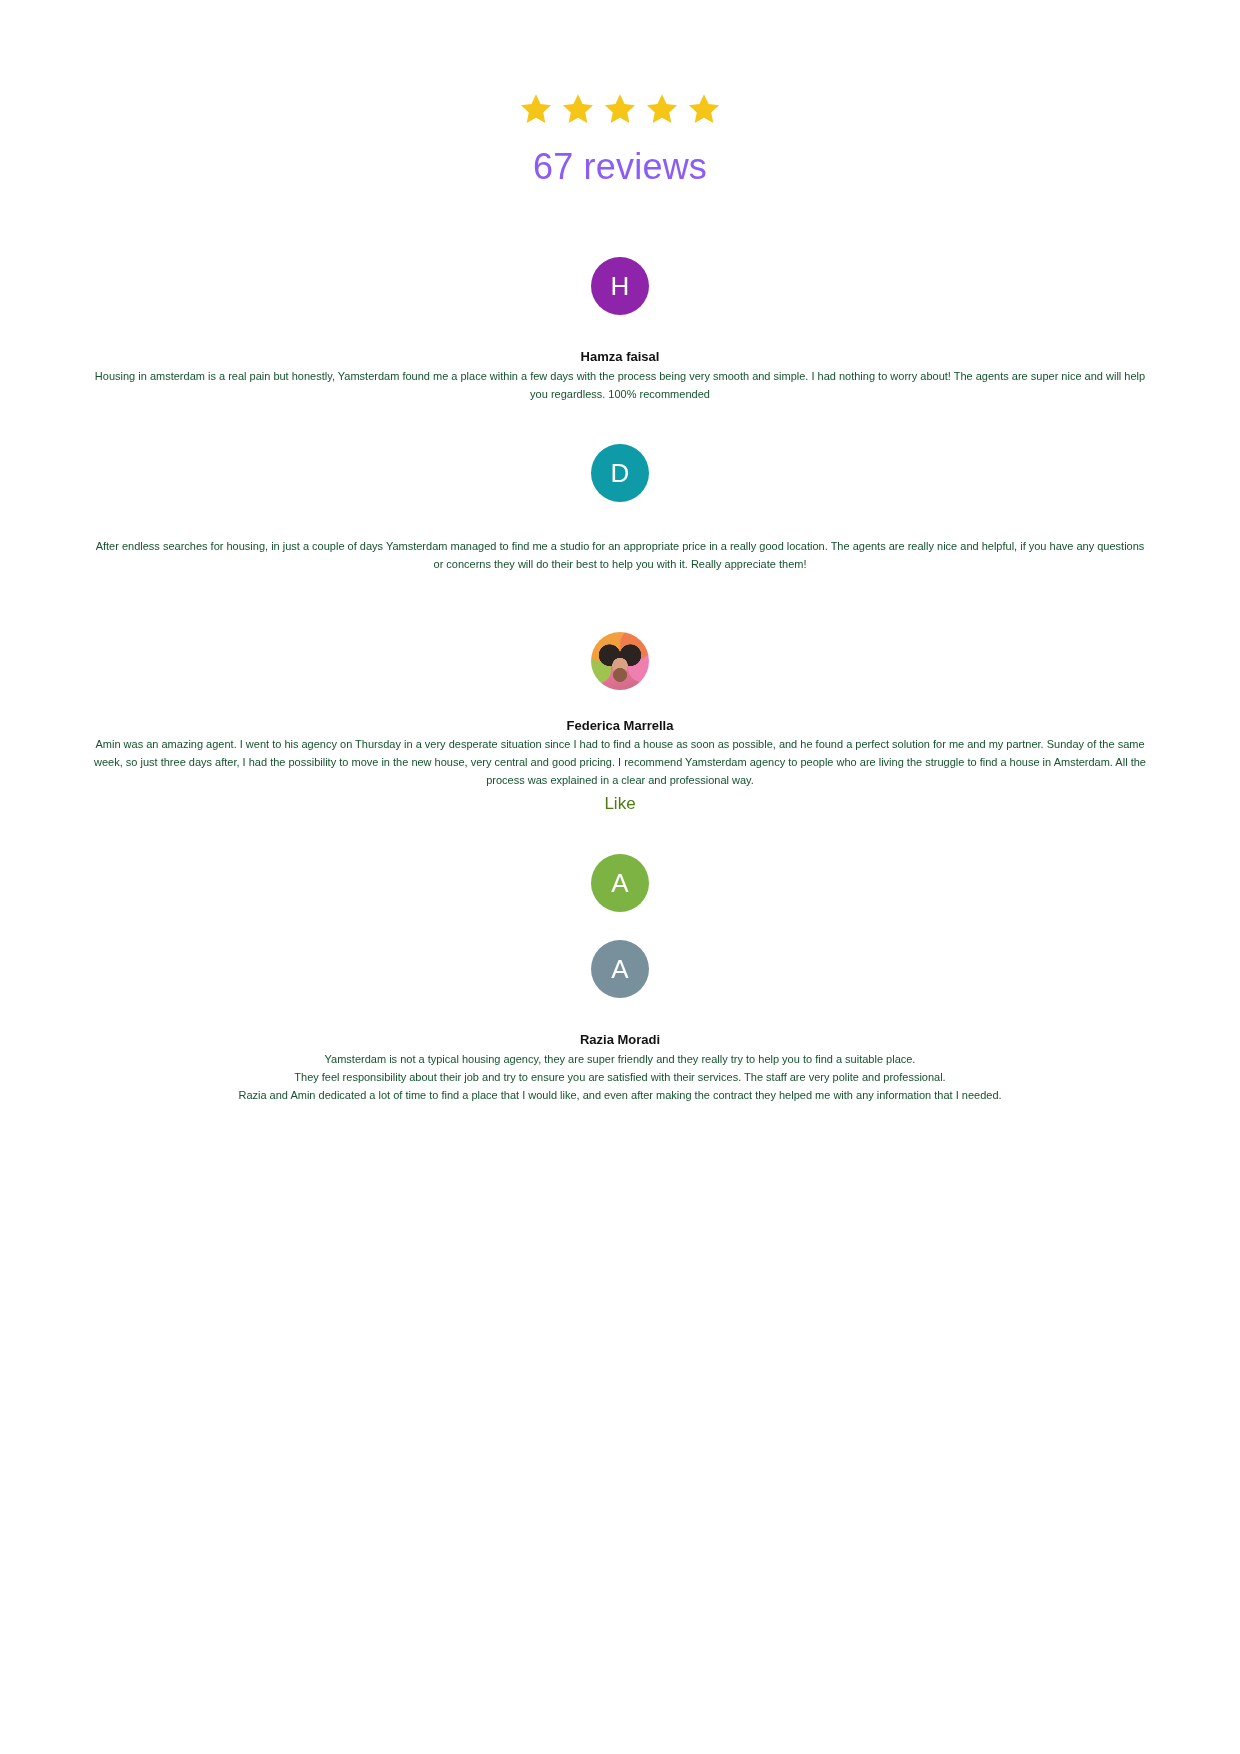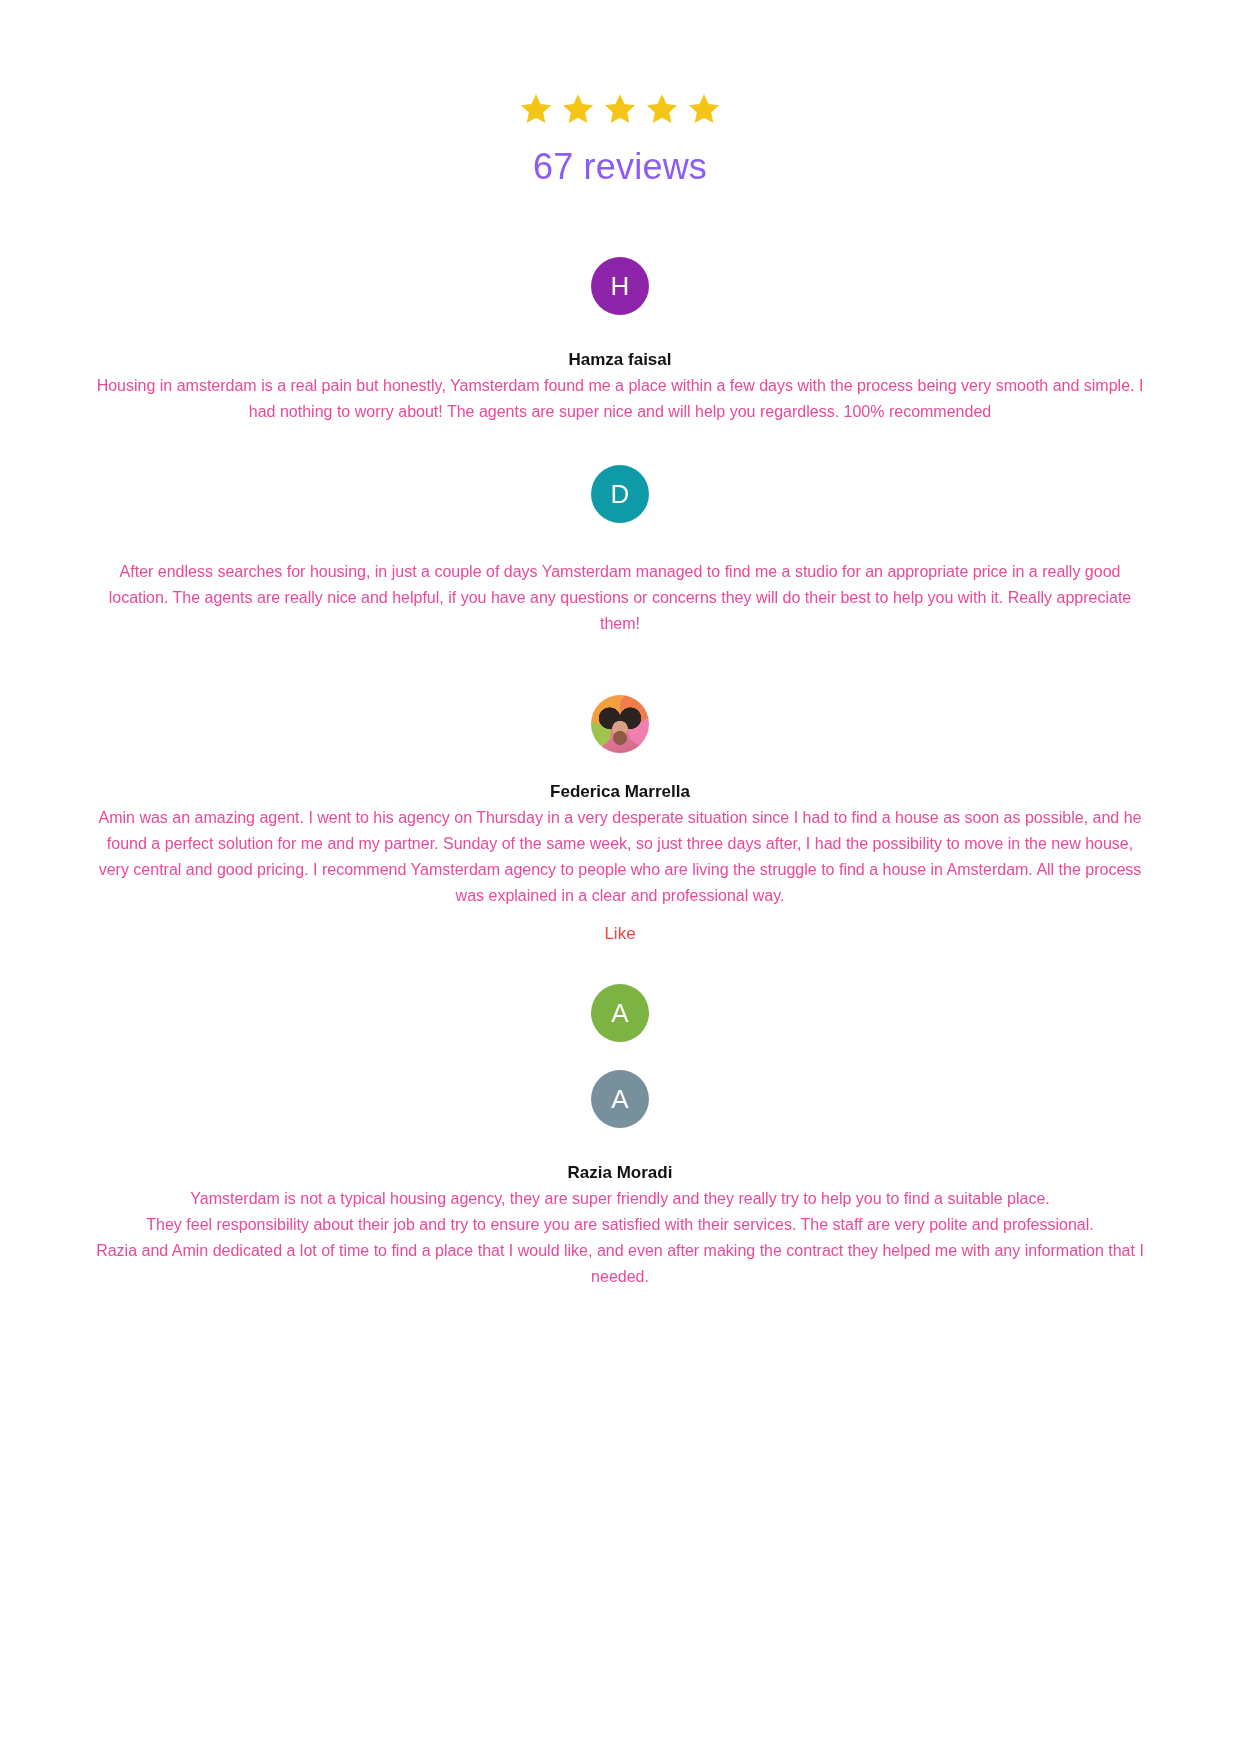--- a/index.html
+++ b/index.html
@@ -84,41 +84,41 @@
       radial-gradient(circle at 50% 58%, #d9a183 0 17%, rgba(217,161,131,0) 18%),
       radial-gradient(circle at 32% 40%, #2b2320 0 20%, rgba(43,35,32,0) 21%),
       radial-gradient(circle at 68% 40%, #2b2320 0 20%, rgba(43,35,32,0) 21%),
       radial-gradient(circle at 20% 22%, #f2a03d 0 26%, rgba(242,160,61,0) 27%),
       radial-gradient(circle at 78% 20%, #f07c4a 0 24%, rgba(240,124,74,0) 25%),
       radial-gradient(circle at 88% 62%, #ef7fae 0 22%, rgba(239,127,174,0) 23%),
       radial-gradient(circle at 12% 66%, #9ec34f 0 20%, rgba(158,195,79,0) 21%),
       linear-gradient(160deg, #f6b24a 0%, #ef8a52 32%, #e8739a 62%, #c6697f 100%);
   }
   .author {
-    font-size: 17px;
+    font-size: 13px;
     font-weight: 700;
     color: #111213;
     line-height: 1.3;
     margin: 0 0 2px 0;
   }
   .body {
-    font-size: 16px;
+    font-size: 11px;
     font-weight: 400;
-    color: #ec4899;
+    color: #14532d;
     line-height: 1.62;
     margin: 0 auto;
     width: 1060px;
     text-align: center;
     white-space: pre-line;
   }
   .like {
     display: block;
-    margin-top: 12px;
+    margin-top: 1px;
     font-size: 17px;
-    color: #ef4444;
+    color: #4d7c0f;
     line-height: 1.5;
     text-decoration: none;
   }
 
   
   .review-0 { margin-bottom: 40px; }
   .review-1 .avatar-wrap { margin-bottom: 36px; }
   .review-1 { margin-bottom: 58px; }
   .review-2 .avatar-wrap { margin-bottom: 28px; }
   .review-2 { margin-bottom: 38px; }

